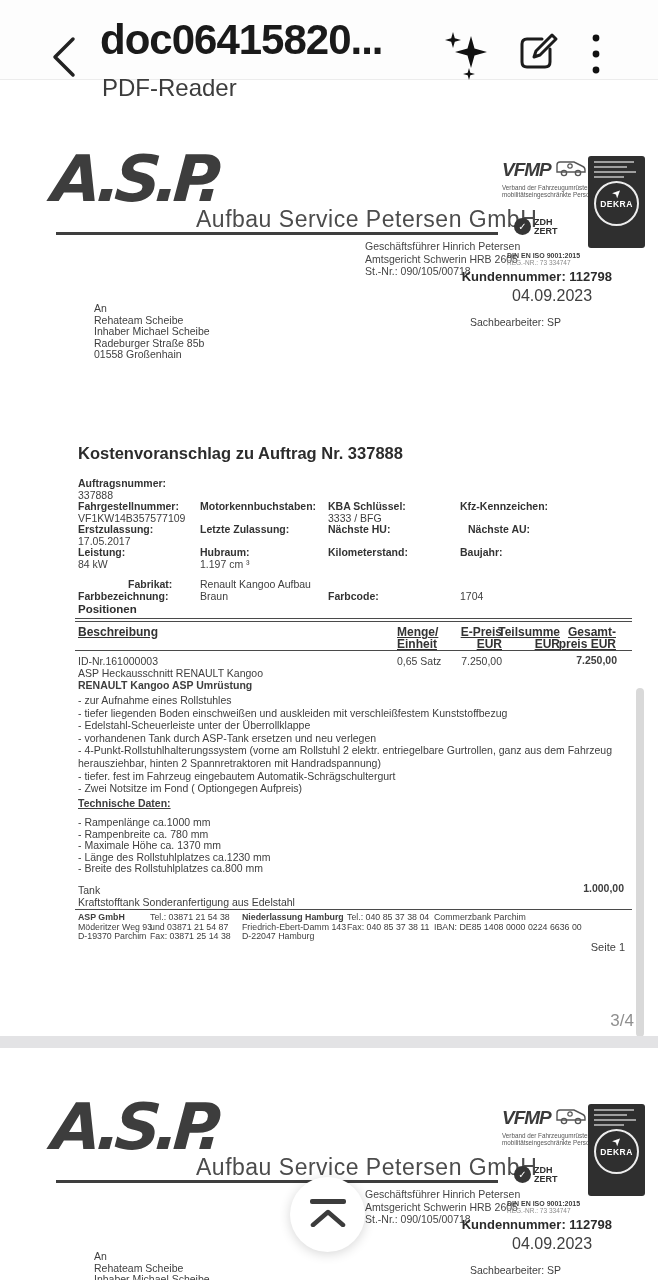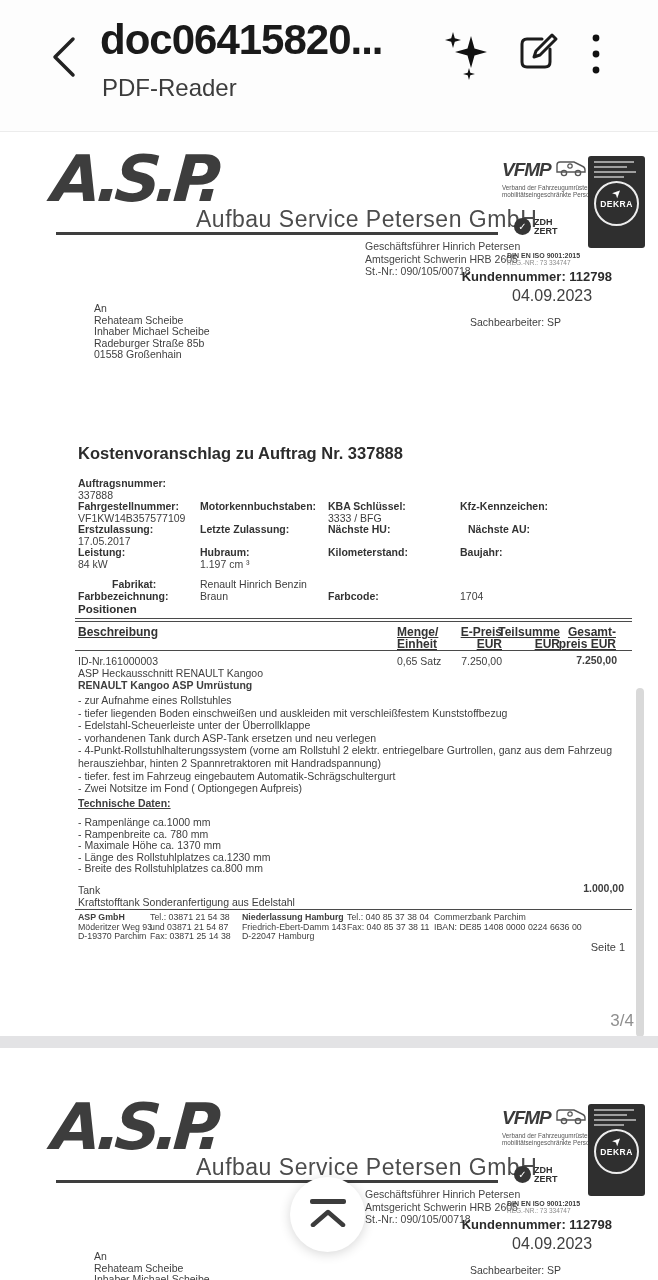--- a/index.html
+++ b/index.html
@@ -2,21 +2,21 @@
 <html><head>
 <meta charset="utf-8">
 <style>
   * { margin:0; padding:0; box-sizing:border-box; }
   html,body { width:658px; height:1280px; overflow:hidden; background:#fff;
     font-family:"Liberation Sans", sans-serif; }
   .screen { position:relative; width:658px; height:1280px; background:#fff; }
   .abs { position:absolute; }
 
   
-  .appbar { position:absolute; left:0; top:0; width:658px; height:132px;
+  .appbar { position:absolute; left:0; top:0; width:658px; height:80px;
     background:#fdfdfd; border-bottom:1px solid #ececec; z-index:30; }
   .appbar-title { position:absolute; left:100px; top:16px; font-size:42px; font-weight:bold;
     color:#1a1a1a; letter-spacing:-1px; white-space:nowrap; }
   .appbar-sub { position:absolute; left:102px; top:74px; font-size:24px; color:#3c3c3c; }
   .iconbtn { position:absolute; background:none; border:none; cursor:pointer; }
 
   
   .doc { color:#3e3e3e; font-size:10.5px; }
   .lab { font-weight:bold; color:#333; }
   .page-gap { position:absolute; left:0; top:1036px; width:658px; height:12px; background:#e3e3e5; }
@@ -198,22 +198,22 @@
     <div class="abs doc lab" style="left:460px; top:523px;padding-left:8px;">Nächste AU:</div>
     <div class="abs doc" style="left:78px; top:535px;">17.05.2017</div>
 
     <div class="abs doc lab" style="left:78px; top:546px;">Leistung:</div>
     <div class="abs doc lab" style="left:200px; top:546px;">Hubraum:</div>
     <div class="abs doc lab" style="left:328px; top:546px;">Kilometerstand:</div>
     <div class="abs doc lab" style="left:460px; top:546px;">Baujahr:</div>
     <div class="abs doc" style="left:78px; top:558px;">84 kW</div>
     <div class="abs doc" style="left:200px; top:558px;">1.197 cm ³</div>
 
-    <div class="abs doc lab" style="left:78px; top:578px;padding-left:34px;">Fabrikat:</div>
-    <div class="abs doc" style="left:200px; top:578px;">Renault Hinrich Benzin</div>
+    <div class="abs doc lab" style="left:94px; top:578px;padding-left:34px;">Fabrikat:</div>
+    <div class="abs doc" style="left:200px; top:578px;">Renault Kangoo Aufbau</div>
     <div class="abs doc lab" style="left:78px; top:590px;">Farbbezeichnung:</div>
     <div class="abs doc" style="left:200px; top:590px;">Braun</div>
     <div class="abs doc lab" style="left:328px; top:590px;">Farbcode:</div>
     <div class="abs doc" style="left:460px; top:590px;">1704</div>
 
     <div class="abs" style="left:78px; top:603px; font-size:11.5px; font-weight:bold; color:#2e2e2e;">Positionen</div>
     <div class="rule-double" style="top:618px;"></div>
 
     <div class="abs th" style="left:78px; top:626px;">Beschreibung</div>
     <div class="abs th" style="left:397px; top:626px; width:48px;">

